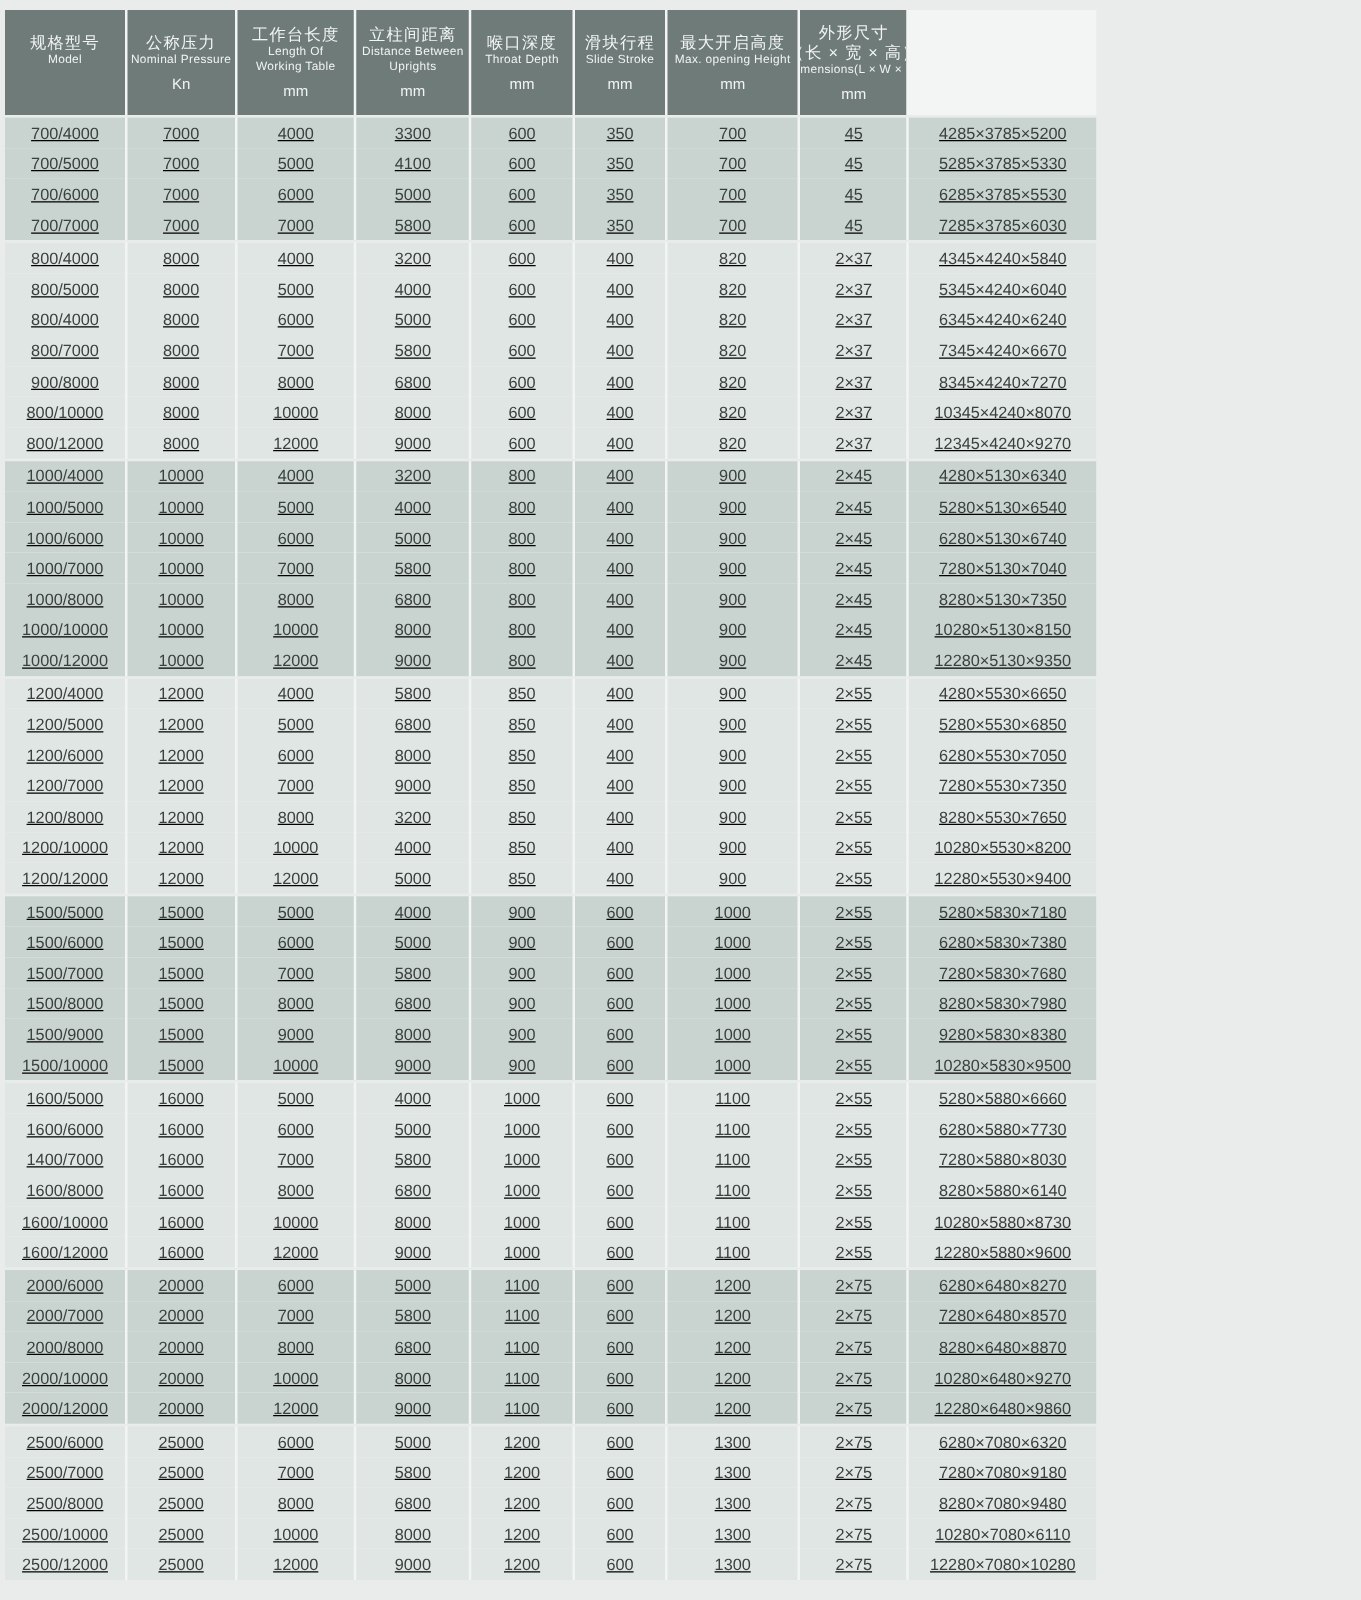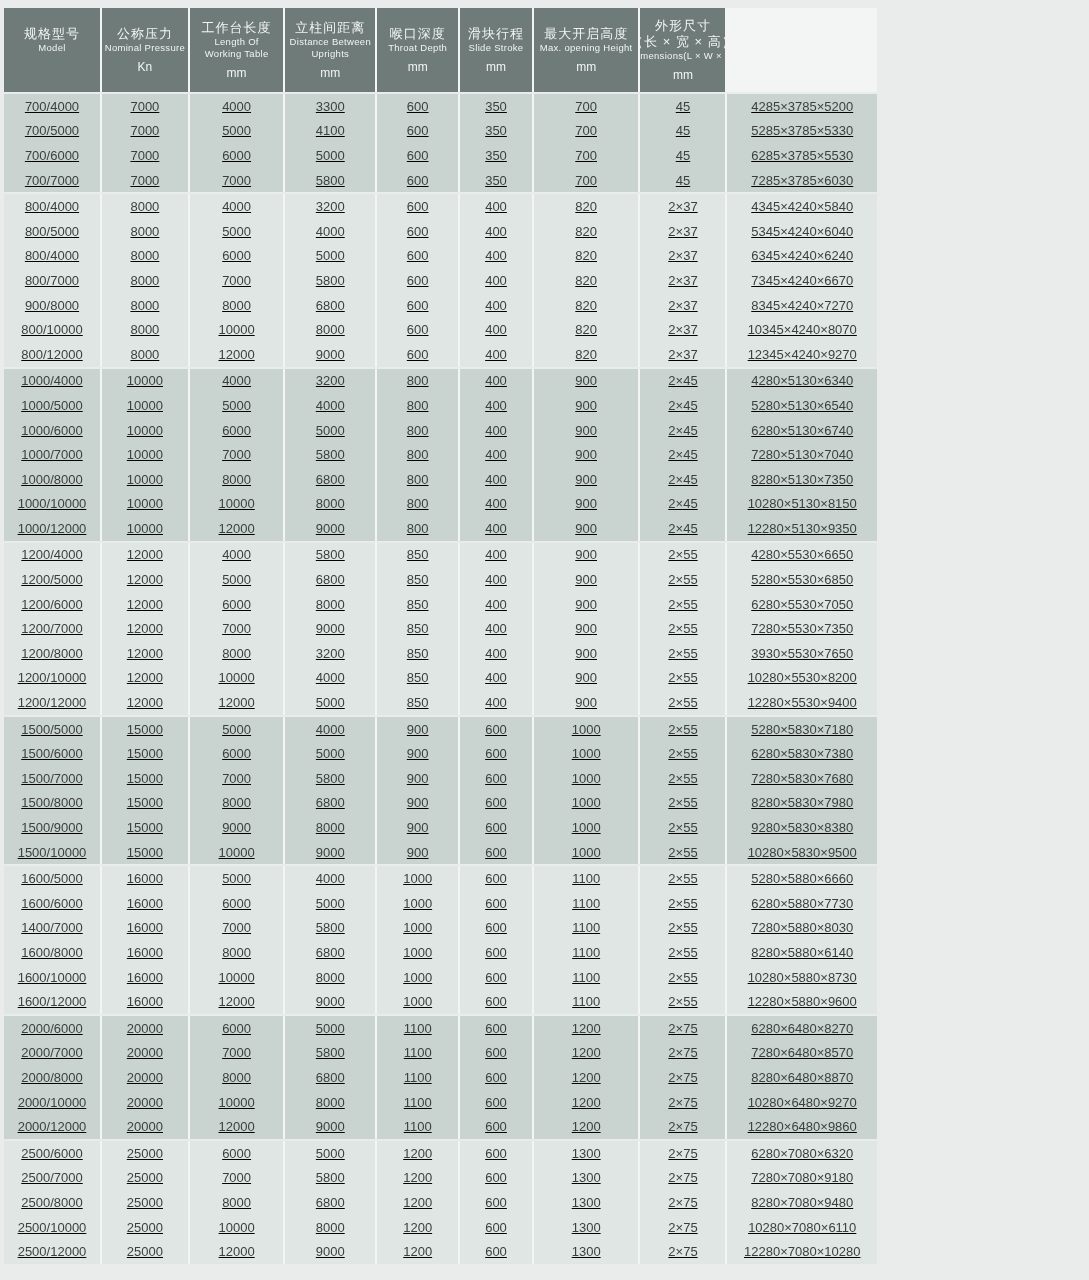--- a/index.html
+++ b/index.html
@@ -165,21 +165,21 @@
         <div class="row"><div class="cell">1000/7000</div><div class="cell">10000</div><div class="cell">7000</div><div class="cell">5800</div><div class="cell">800</div><div class="cell">400</div><div class="cell">900</div><div class="cell">2×45</div><div class="cell">7280×5130×7040</div></div>
         <div class="row"><div class="cell">1000/8000</div><div class="cell">10000</div><div class="cell">8000</div><div class="cell">6800</div><div class="cell">800</div><div class="cell">400</div><div class="cell">900</div><div class="cell">2×45</div><div class="cell">8280×5130×7350</div></div>
         <div class="row"><div class="cell">1000/10000</div><div class="cell">10000</div><div class="cell">10000</div><div class="cell">8000</div><div class="cell">800</div><div class="cell">400</div><div class="cell">900</div><div class="cell">2×45</div><div class="cell">10280×5130×8150</div></div>
         <div class="row"><div class="cell">1000/12000</div><div class="cell">10000</div><div class="cell">12000</div><div class="cell">9000</div><div class="cell">800</div><div class="cell">400</div><div class="cell">900</div><div class="cell">2×45</div><div class="cell">12280×5130×9350</div></div>
       </div>
       <div class="grid group shade-b">
         <div class="row"><div class="cell">1200/4000</div><div class="cell">12000</div><div class="cell">4000</div><div class="cell">5800</div><div class="cell">850</div><div class="cell">400</div><div class="cell">900</div><div class="cell">2×55</div><div class="cell">4280×5530×6650</div></div>
         <div class="row"><div class="cell">1200/5000</div><div class="cell">12000</div><div class="cell">5000</div><div class="cell">6800</div><div class="cell">850</div><div class="cell">400</div><div class="cell">900</div><div class="cell">2×55</div><div class="cell">5280×5530×6850</div></div>
         <div class="row"><div class="cell">1200/6000</div><div class="cell">12000</div><div class="cell">6000</div><div class="cell">8000</div><div class="cell">850</div><div class="cell">400</div><div class="cell">900</div><div class="cell">2×55</div><div class="cell">6280×5530×7050</div></div>
         <div class="row"><div class="cell">1200/7000</div><div class="cell">12000</div><div class="cell">7000</div><div class="cell">9000</div><div class="cell">850</div><div class="cell">400</div><div class="cell">900</div><div class="cell">2×55</div><div class="cell">7280×5530×7350</div></div>
-        <div class="row"><div class="cell">1200/8000</div><div class="cell">12000</div><div class="cell">8000</div><div class="cell">3200</div><div class="cell">850</div><div class="cell">400</div><div class="cell">900</div><div class="cell">2×55</div><div class="cell">3930×5530×7650</div></div>
+        <div class="row"><div class="cell">1200/8000</div><div class="cell">12000</div><div class="cell">8000</div><div class="cell">3200</div><div class="cell">850</div><div class="cell">400</div><div class="cell">900</div><div class="cell">2×55</div><div class="cell">8280×5530×7650</div></div>
         <div class="row"><div class="cell">1200/10000</div><div class="cell">12000</div><div class="cell">10000</div><div class="cell">4000</div><div class="cell">850</div><div class="cell">400</div><div class="cell">900</div><div class="cell">2×55</div><div class="cell">10280×5530×8200</div></div>
         <div class="row"><div class="cell">1200/12000</div><div class="cell">12000</div><div class="cell">12000</div><div class="cell">5000</div><div class="cell">850</div><div class="cell">400</div><div class="cell">900</div><div class="cell">2×55</div><div class="cell">12280×5530×9400</div></div>
       </div>
       <div class="grid group shade-a">
         <div class="row"><div class="cell">1500/5000</div><div class="cell">15000</div><div class="cell">5000</div><div class="cell">4000</div><div class="cell">900</div><div class="cell">600</div><div class="cell">1000</div><div class="cell">2×55</div><div class="cell">5280×5830×7180</div></div>
         <div class="row"><div class="cell">1500/6000</div><div class="cell">15000</div><div class="cell">6000</div><div class="cell">5000</div><div class="cell">900</div><div class="cell">600</div><div class="cell">1000</div><div class="cell">2×55</div><div class="cell">6280×5830×7380</div></div>
         <div class="row"><div class="cell">1500/7000</div><div class="cell">15000</div><div class="cell">7000</div><div class="cell">5800</div><div class="cell">900</div><div class="cell">600</div><div class="cell">1000</div><div class="cell">2×55</div><div class="cell">7280×5830×7680</div></div>
         <div class="row"><div class="cell">1500/8000</div><div class="cell">15000</div><div class="cell">8000</div><div class="cell">6800</div><div class="cell">900</div><div class="cell">600</div><div class="cell">1000</div><div class="cell">2×55</div><div class="cell">8280×5830×7980</div></div>
         <div class="row"><div class="cell">1500/9000</div><div class="cell">15000</div><div class="cell">9000</div><div class="cell">8000</div><div class="cell">900</div><div class="cell">600</div><div class="cell">1000</div><div class="cell">2×55</div><div class="cell">9280×5830×8380</div></div>
         <div class="row"><div class="cell">1500/10000</div><div class="cell">15000</div><div class="cell">10000</div><div class="cell">9000</div><div class="cell">900</div><div class="cell">600</div><div class="cell">1000</div><div class="cell">2×55</div><div class="cell">10280×5830×9500</div></div>

